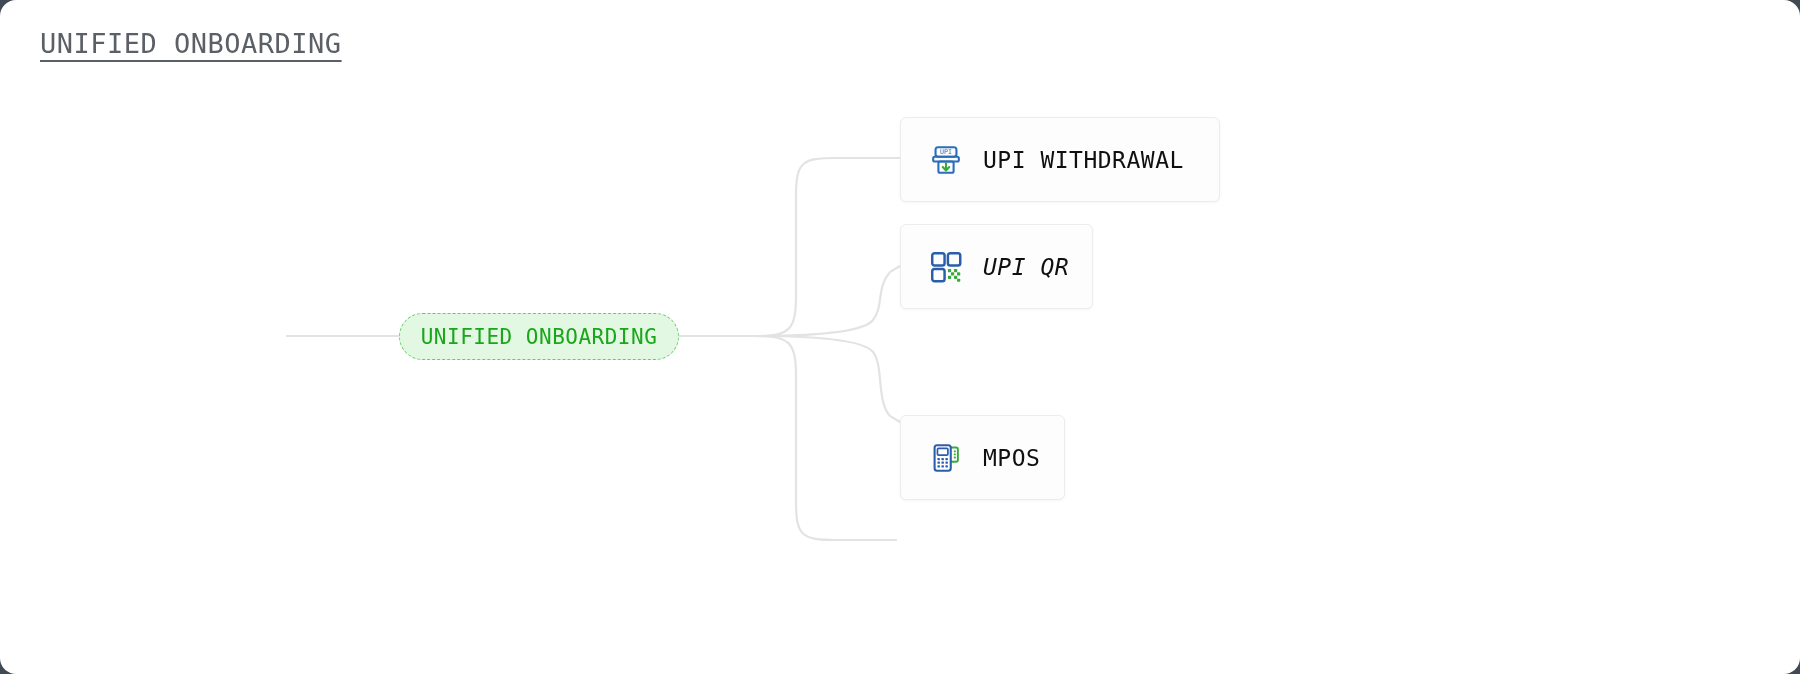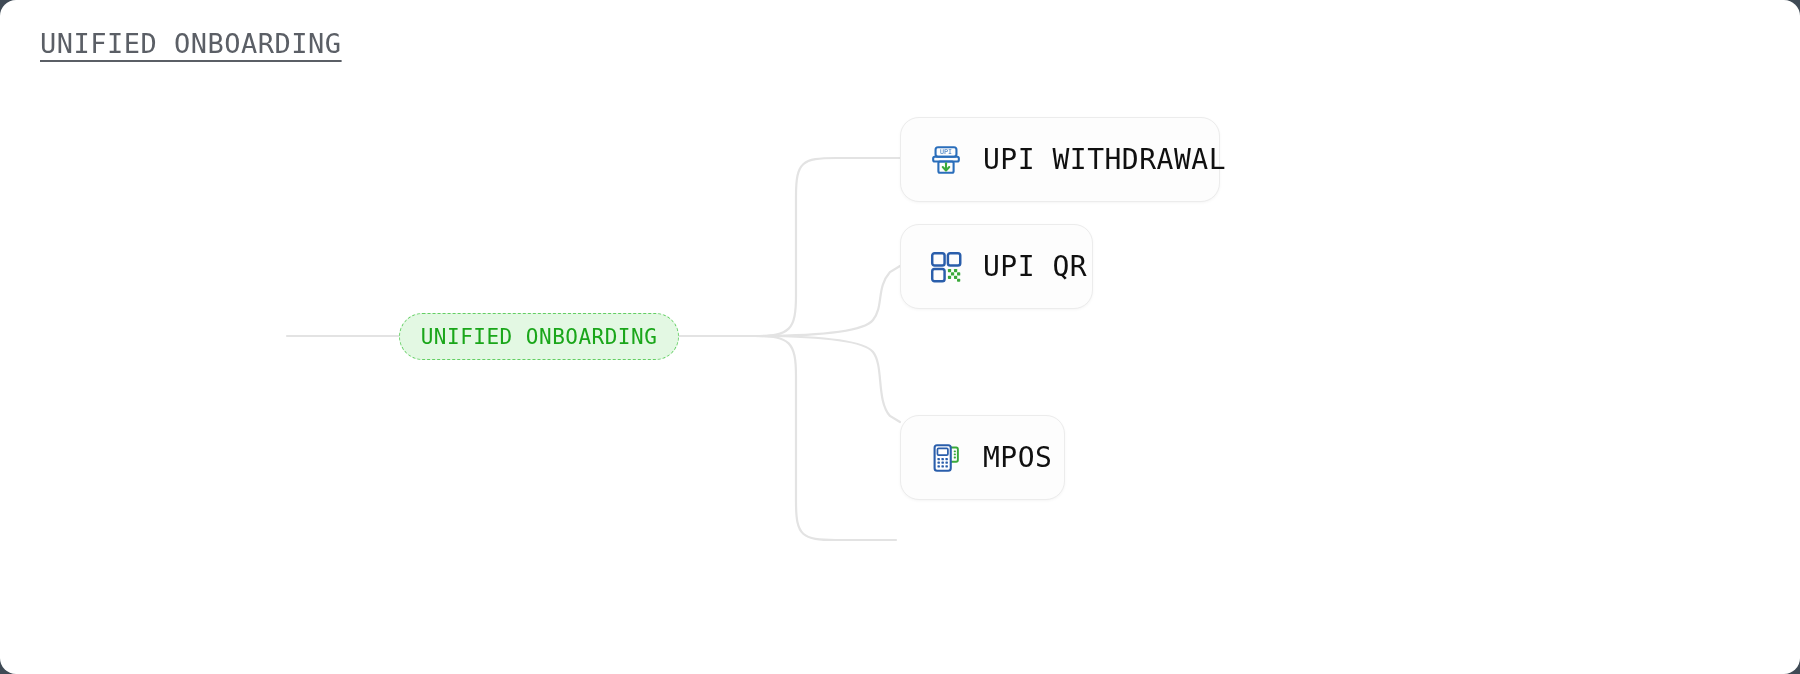--- a/index.html
+++ b/index.html
@@ -56,49 +56,49 @@
   }
 
   
   .node {
     position: absolute;
     box-sizing: border-box;
     display: flex;
     align-items: center;
     background: #fdfdfd;
     border: 1.5px solid #ececec;
-    border-radius: 19px;
+    border-radius: 6px;
     box-shadow: 0 1px 3px rgba(0,0,0,0.045);
     padding: 0 26px;
     gap: 18px;
     white-space: nowrap;
   }
   .node .label {
-    font-size: 28px;
+    font-size: 23px;
     letter-spacing: 0.5px;
     color: #101010;
   }
   .node .icon {
     flex: 0 0 auto;
     width: 38px;
     height: 38px;
     display: block;
   }
 
   
   #node-retailer {
     left: 40px;
     top: 288px;
     width: 247px;
     height: 98px;
   }
 
   
   #node-upi-withdrawal { left: 900px; top: 117px;  width: 320px; height: 85px; }
-  #node-upi-qr         { left: 900px; top: 224px;  width: 193px; height: 85px; }
+  #node-upi-qr         { left: 900px; top: 224px;  width: 193px; height: 85px; font-style: italic; }
   #node-mpos           { left: 900px; top: 380px;  width: 165px; height: 85px; margin-top: 35px; }
   #node-soft-pos       { left: 896px; top: 494px;  width: 228px; height: 85px; }
 
   
   #edge-pill {
     position: absolute;
     left: 399px;
     top: 313px;
     width: 280px;
     height: 47px;

